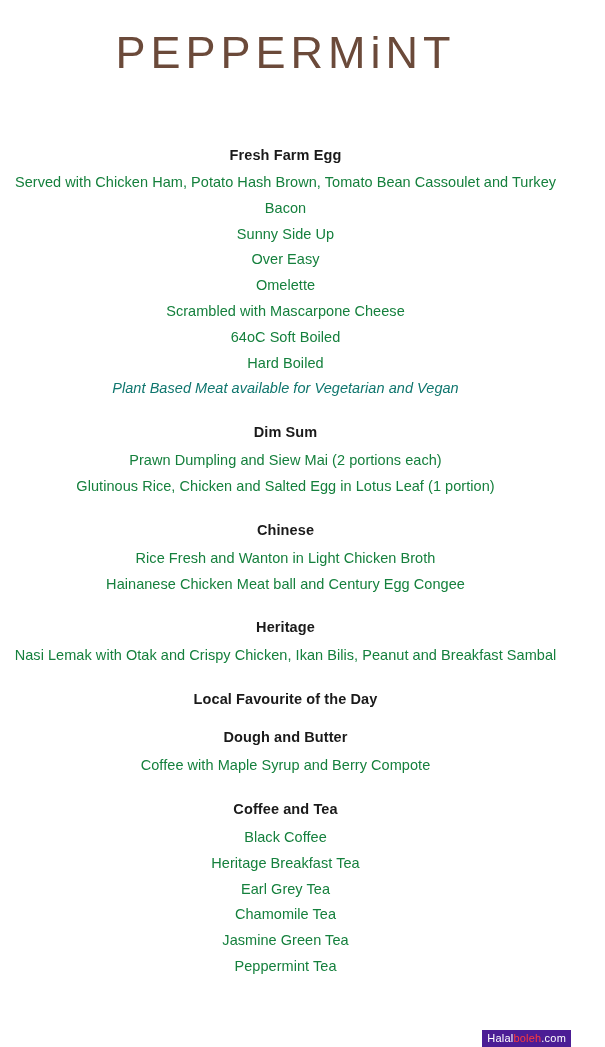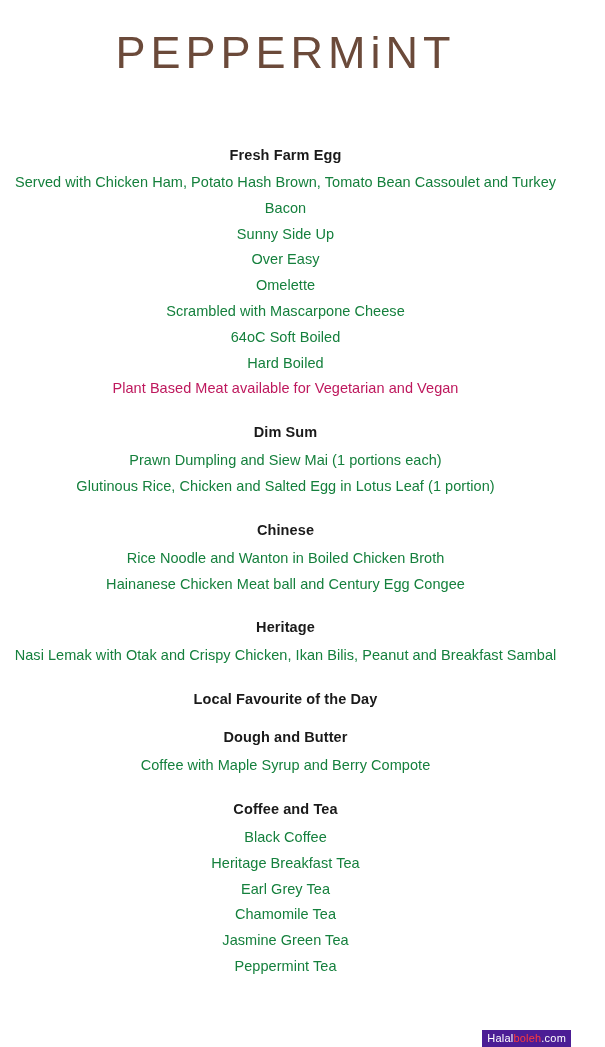--- a/index.html
+++ b/index.html
@@ -47,21 +47,22 @@
     letter-spacing: 0.1px;
   }
   .item {
     text-align: center;
     font-size: 14.5px;
     color: #15803d;
     line-height: 1.78;
     letter-spacing: 0.05px;
   }
   .item.note {
-    color: #be185d;
+    color: #0f766e;
+    font-style: italic;
   }
   .section.first .section-title {
     margin-bottom: 7px;
   }
   .watermark {
     position: absolute;
     right: 0px;
     bottom: 0px;
     background: #4c1d95;
     color: #ffffff;
@@ -87,26 +88,26 @@
         <div class="item">Sunny Side Up</div>
         <div class="item">Over Easy</div>
         <div class="item">Omelette</div>
         <div class="item">Scrambled with Mascarpone Cheese</div>
         <div class="item">64oC Soft Boiled</div>
         <div class="item">Hard Boiled</div>
         <div class="item note">Plant Based Meat available for Vegetarian and Vegan</div>
       </div>
       <div class="section">
         <div class="section-title">Dim Sum</div>
-        <div class="item">Prawn Dumpling and Siew Mai (1 portions each)</div>
+        <div class="item">Prawn Dumpling and Siew Mai (2 portions each)</div>
         <div class="item">Glutinous Rice, Chicken and Salted Egg in Lotus Leaf (1 portion)</div>
       </div>
       <div class="section">
         <div class="section-title">Chinese</div>
-        <div class="item">Rice Noodle and Wanton in Boiled Chicken Broth</div>
+        <div class="item">Rice Fresh and Wanton in Light Chicken Broth</div>
         <div class="item">Hainanese Chicken Meat ball and Century Egg Congee</div>
       </div>
       <div class="section">
         <div class="section-title">Heritage</div>
         <div class="item">Nasi Lemak with Otak and Crispy Chicken, Ikan Bilis, Peanut and Breakfast Sambal</div>
       </div>
       <div class="section">
         <div class="section-title">Local Favourite of the Day</div>
       </div>
       <div class="section">

